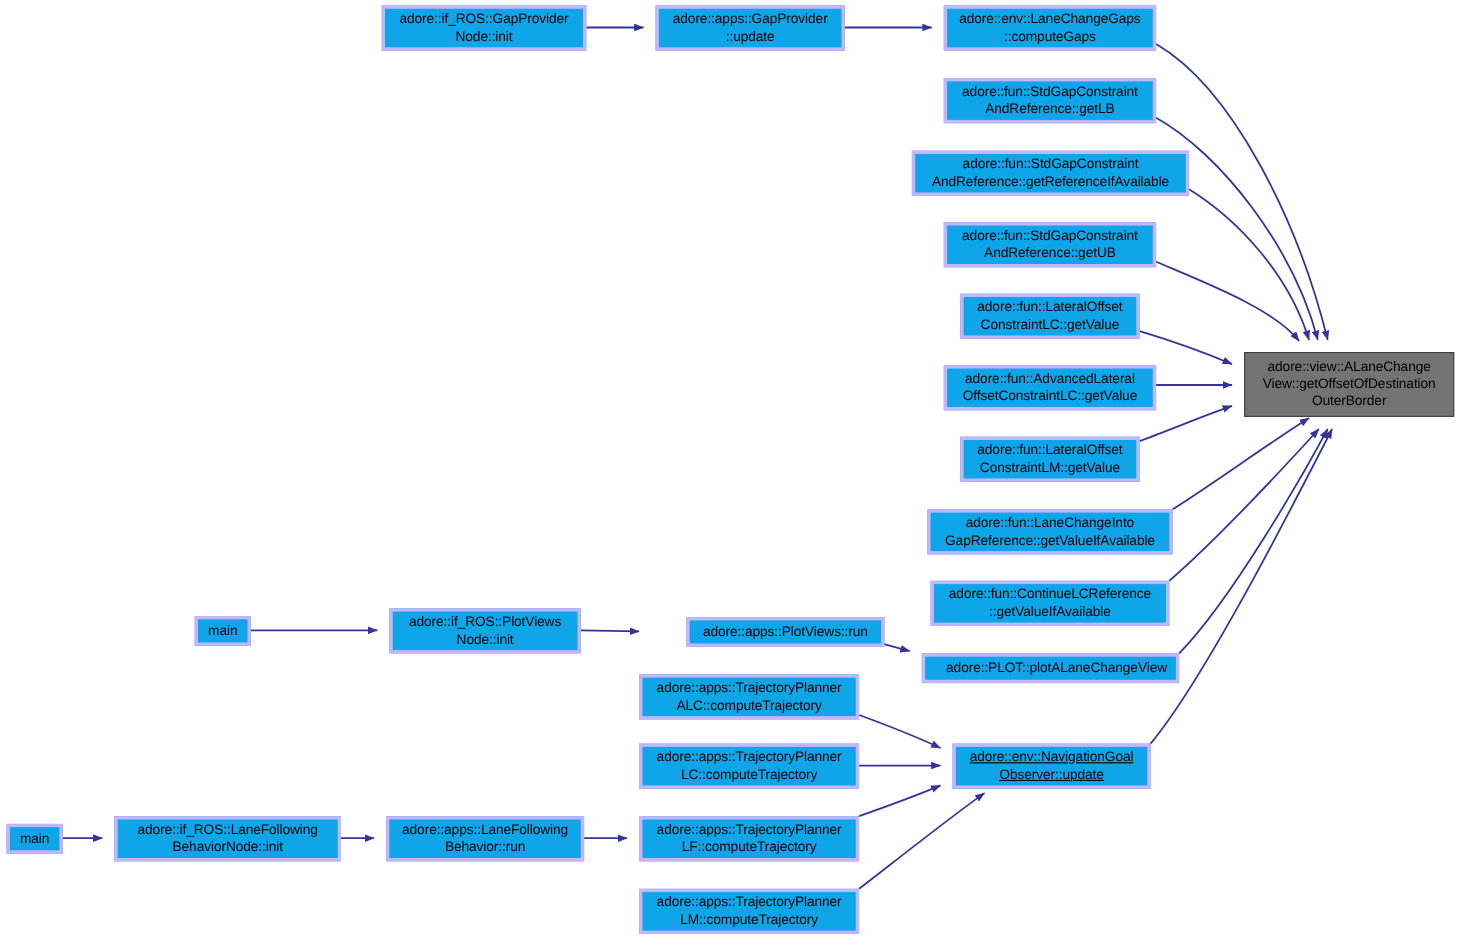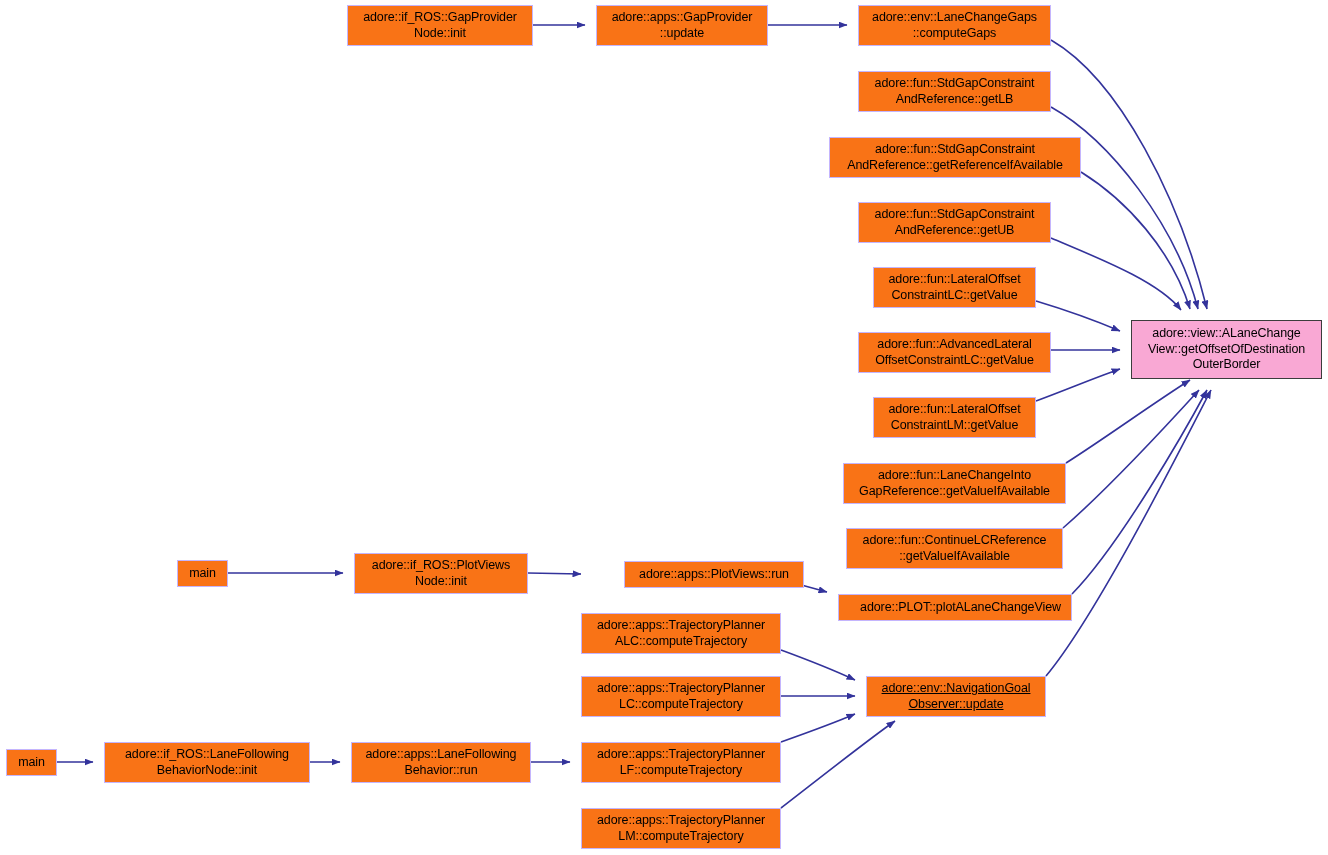--- a/index.html
+++ b/index.html
@@ -19,35 +19,35 @@
     position: absolute;
     left: 0;
     top: 0;
     width: 1328px;
     height: 855px;
     pointer-events: none;
   }
   .node {
     position: absolute;
     box-sizing: border-box;
-    border: 1px solid #c4b5fd;
-    background: #f97316;
+    border: 3px solid #c4b5fd;
+    background: #0ea5e9;
     color: #000000;
     font-size: 12.5px;
     line-height: 15.5px;
     text-align: center;
     display: flex;
     align-items: center;
     justify-content: center;
     white-space: pre-line;
     letter-spacing: -0.1px;
     z-index: 5;
   }
   .node.highlight {
-    background: #f9a8d4;
+    background: #737373;
     border: 1px solid #3c3c3c;
   }
   .node-label {
     display: block;
     padding: 0 3px;
     white-space: pre-line;
   }
 </style>
 </head>
 <body>

